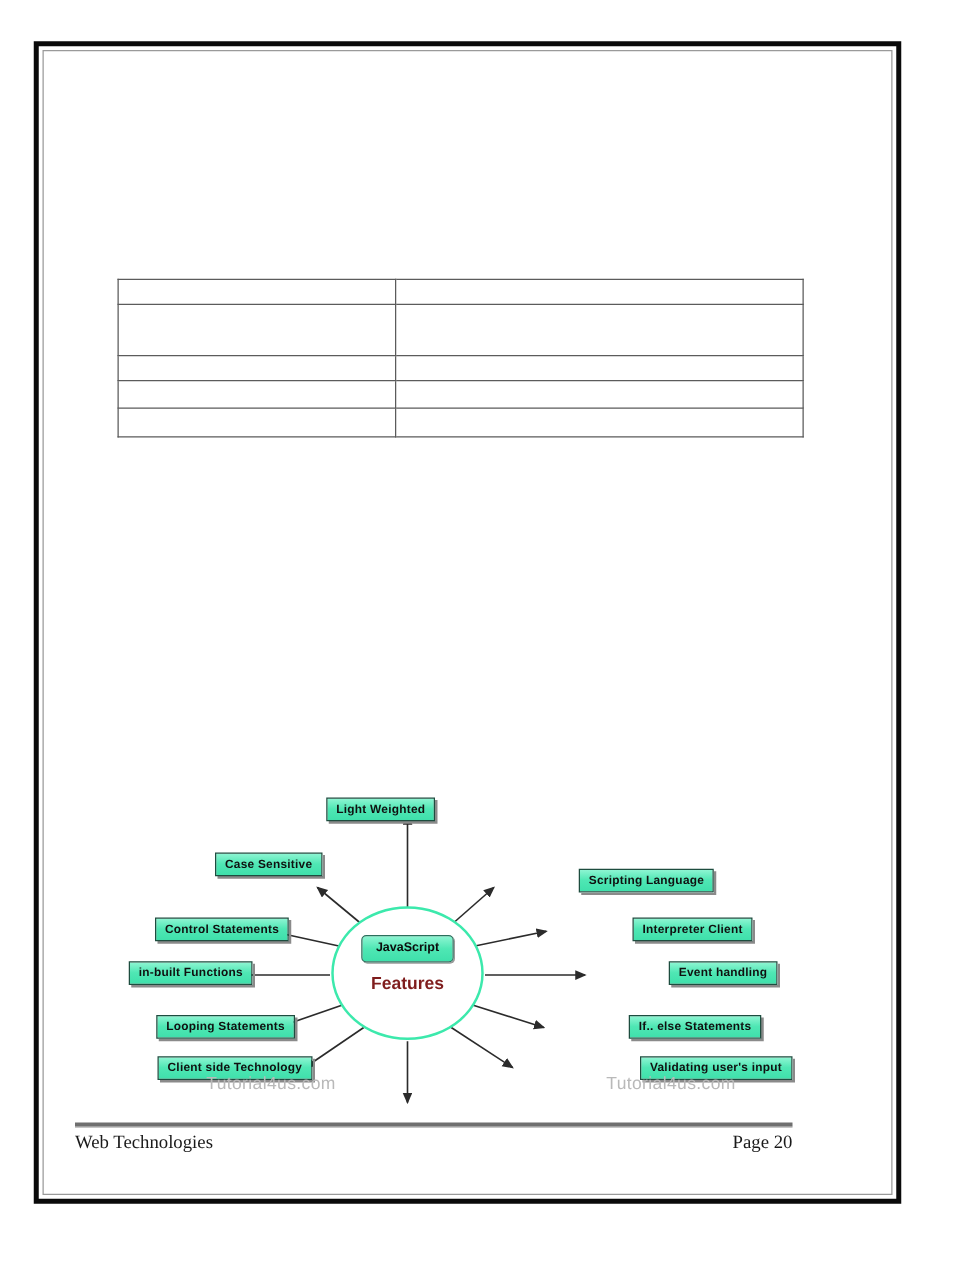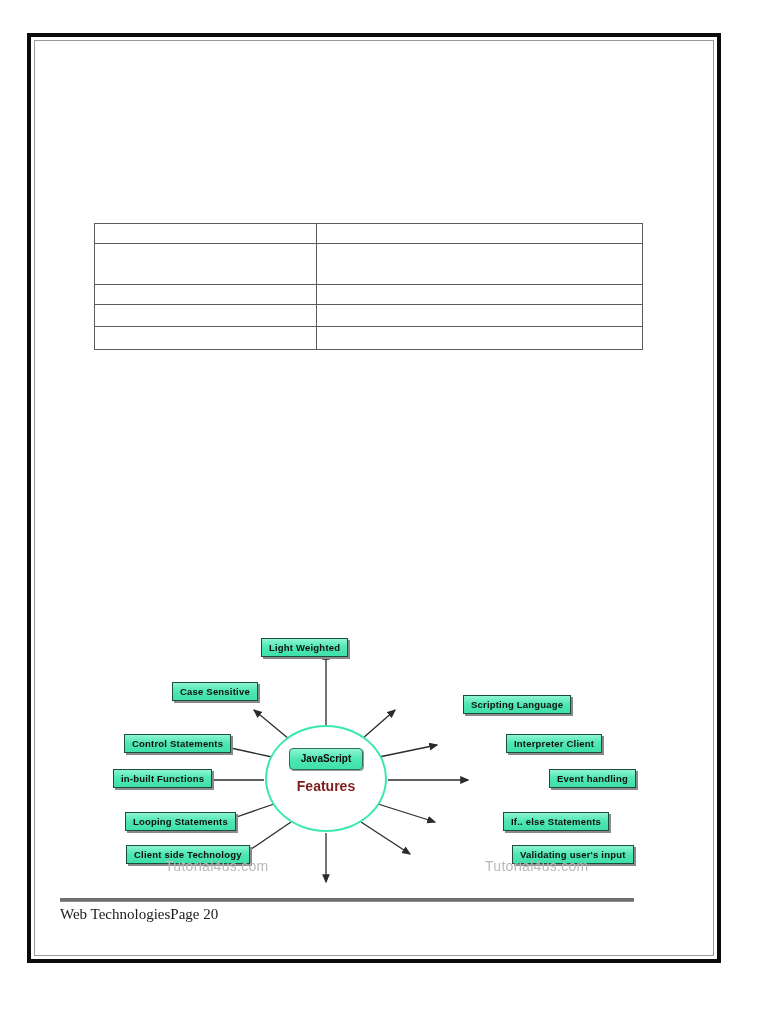--- a/index.html
+++ b/index.html
@@ -159,20 +159,21 @@
     border-top: 3px solid #6f6f6f;
     border-bottom: 1px solid #8d8d8d;
     box-sizing: border-box;
   }
   #footer {
     position: absolute;
     left: 60px;
     top: 906px;
     width: 574px;
     display: flex;
+    justify-content: space-between;
     align-items: baseline;
     font-family: "Liberation Serif", serif;
     font-size: 15px;
     color: #1a1a1a;
   }
 </style>
 </head>
 <body>
 
 <div id="page-frame">
@@ -228,26 +229,26 @@
     </g>
   </svg>
 
   <div class="center-oval"></div>
   <div class="center-chip">JavaScript</div>
   <div class="center-sub">Features</div>
 
   <div class="fbox" style="left:196px; top:38px;">Light Weighted</div>
   <div class="fbox" style="left:107px; top:82px;">Case Sensitive</div>
   <div class="fbox" style="left:59px;  top:134px;">Control Statements</div>
-  <div class="fbox" style="left:48px;  top:169px;">in-built Functions</div>
+  <div class="fbox" style="left:38px;  top:169px;">in-built Functions</div>
   <div class="fbox" style="left:60px;  top:212px;">Looping Statements</div>
   <div class="fbox" style="left:61px;  top:245px;">Client side Technology</div>
   <div class="fbox" style="left:409px; top:245px;margin-left:38px;">Validating user's input</div>
   <div class="fbox" style="left:438px; top:212px;">If.. else Statements</div>
-  <div class="fbox" style="left:484px; top:169px;">Event handling</div>
+  <div class="fbox" style="left:470px; top:169px;">Event handling</div>
   <div class="fbox" style="left:441px; top:134px;">Interpreter Client</div>
   <div class="fbox" style="left:398px; top:95px;">Scripting Language</div>
 
   <div class="watermark" id="wm-left">Tutorial4us.com</div>
   <div class="watermark" id="wm-right">Tutorial4us.com</div>
 </div>
 
 <div id="footer-rule"></div>
 <div id="footer">
   <span>Web Technologies</span>

